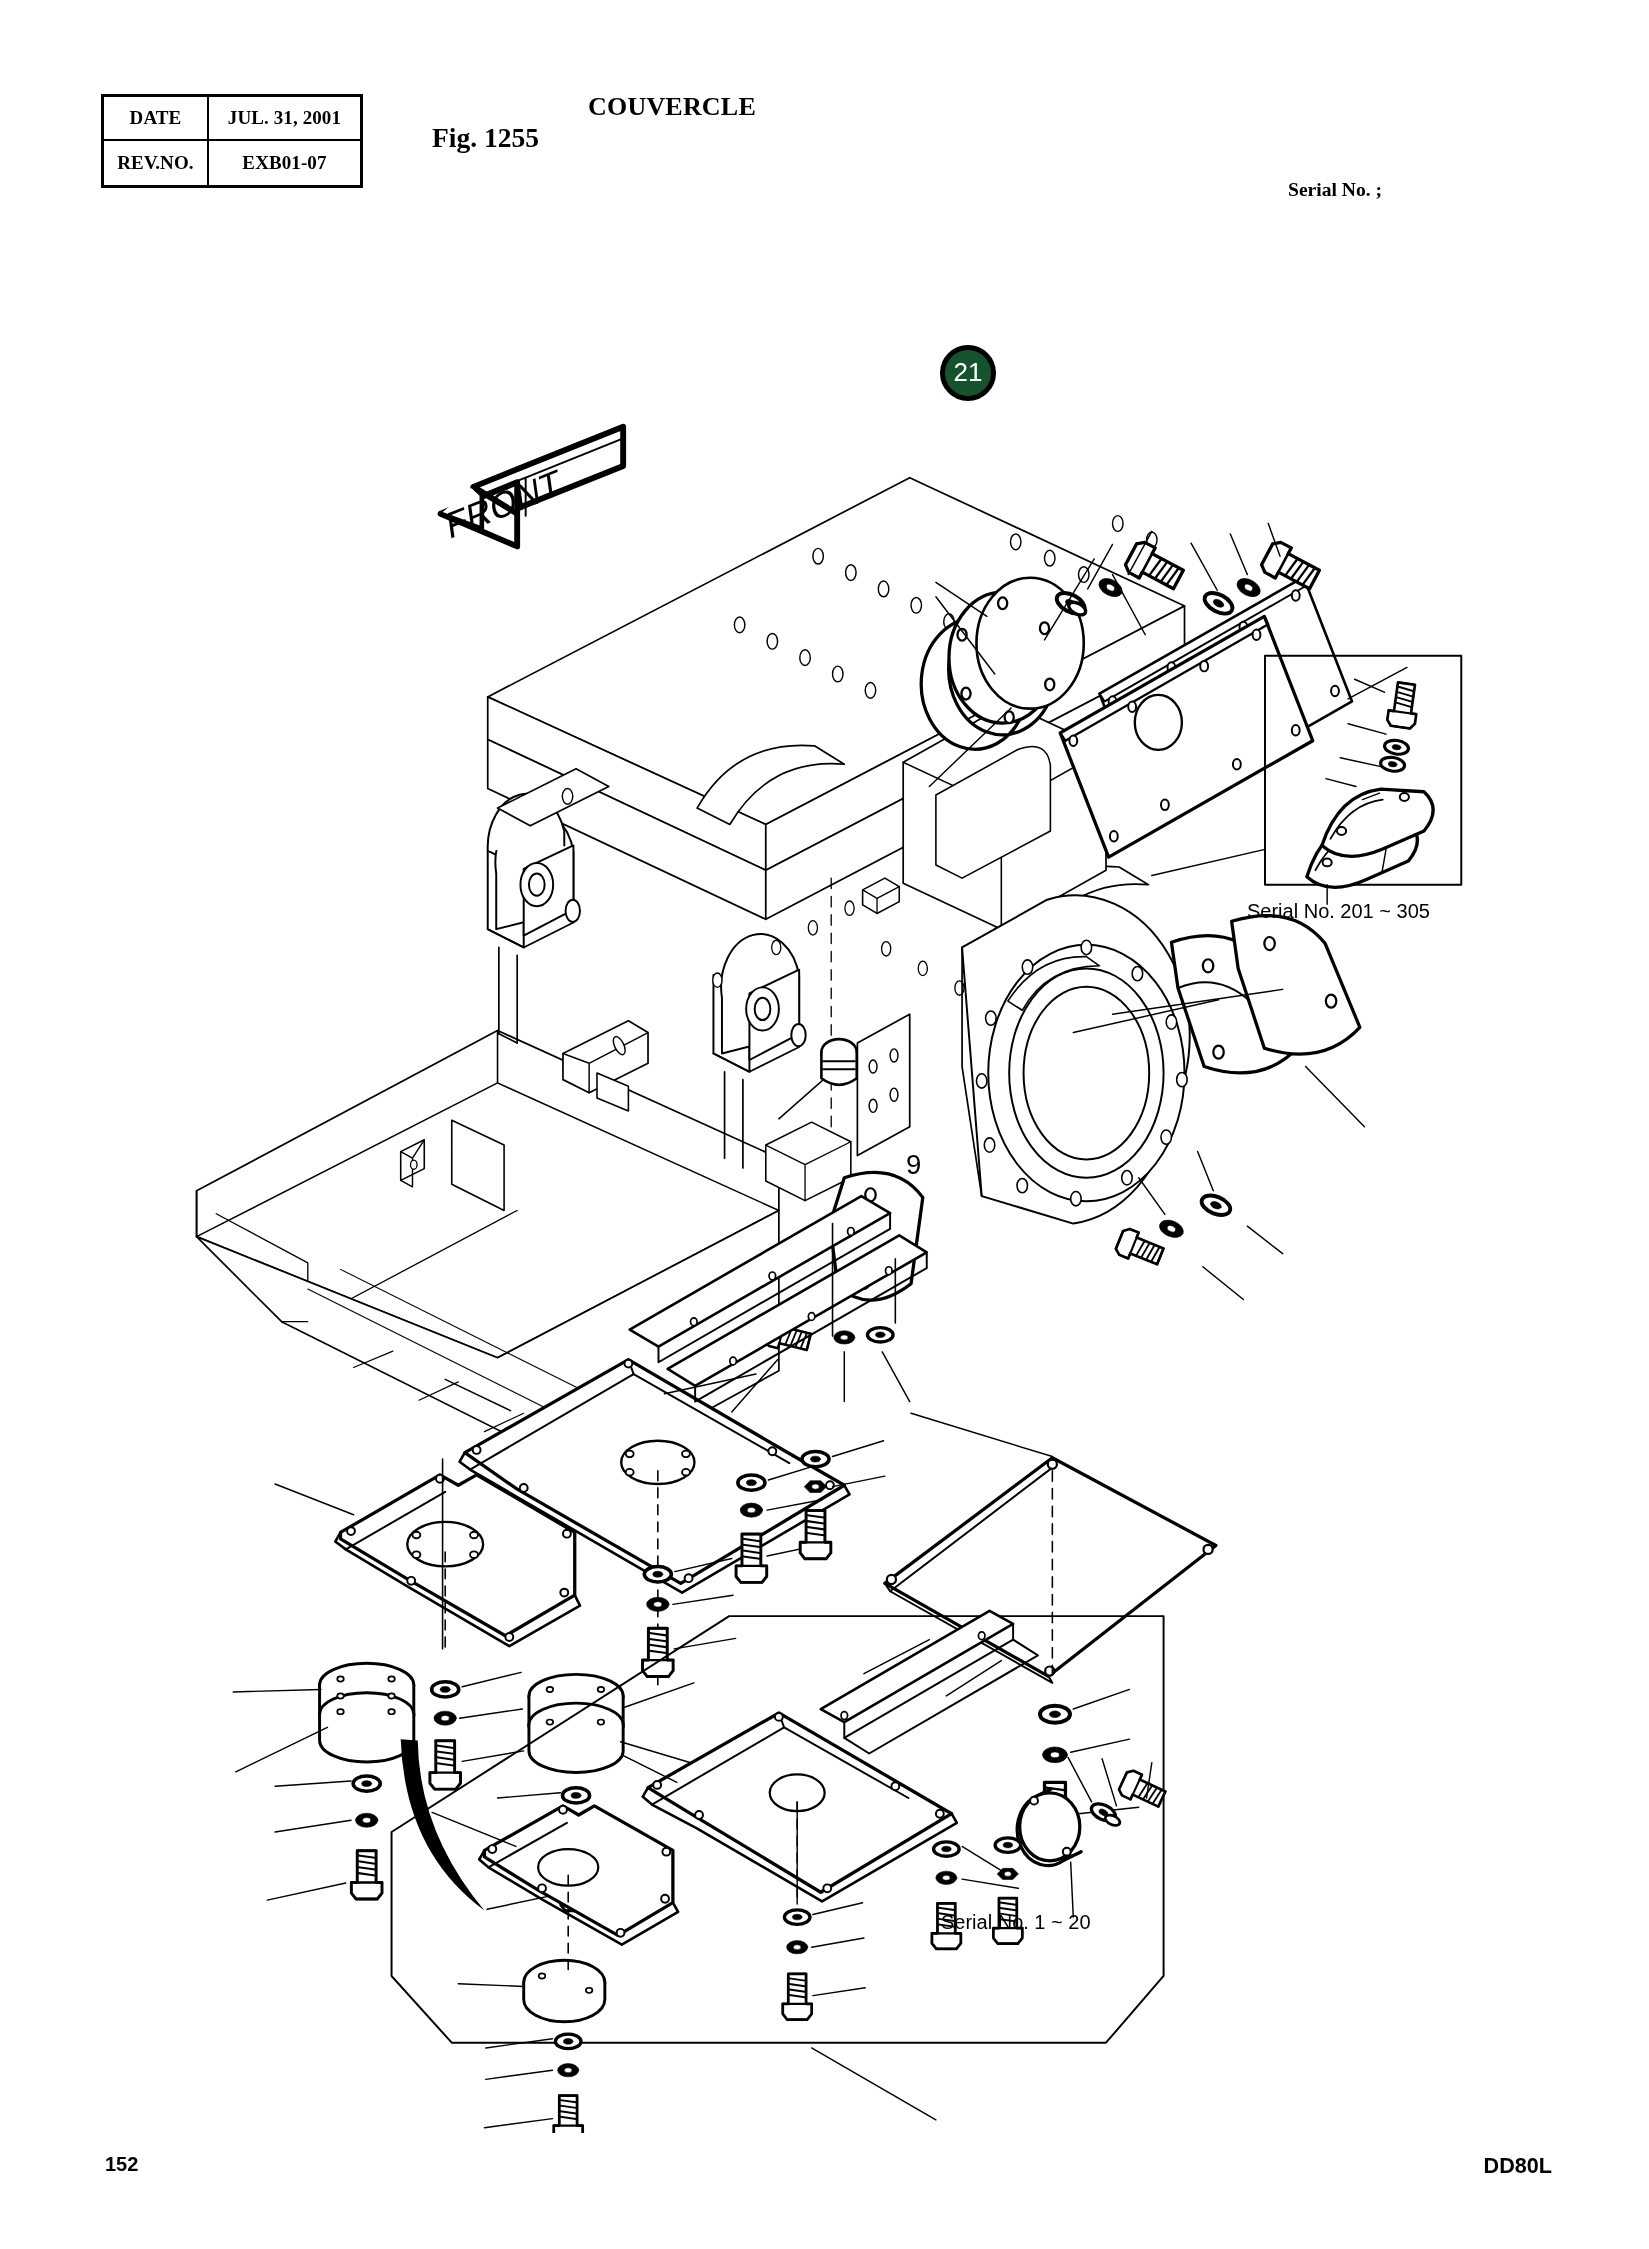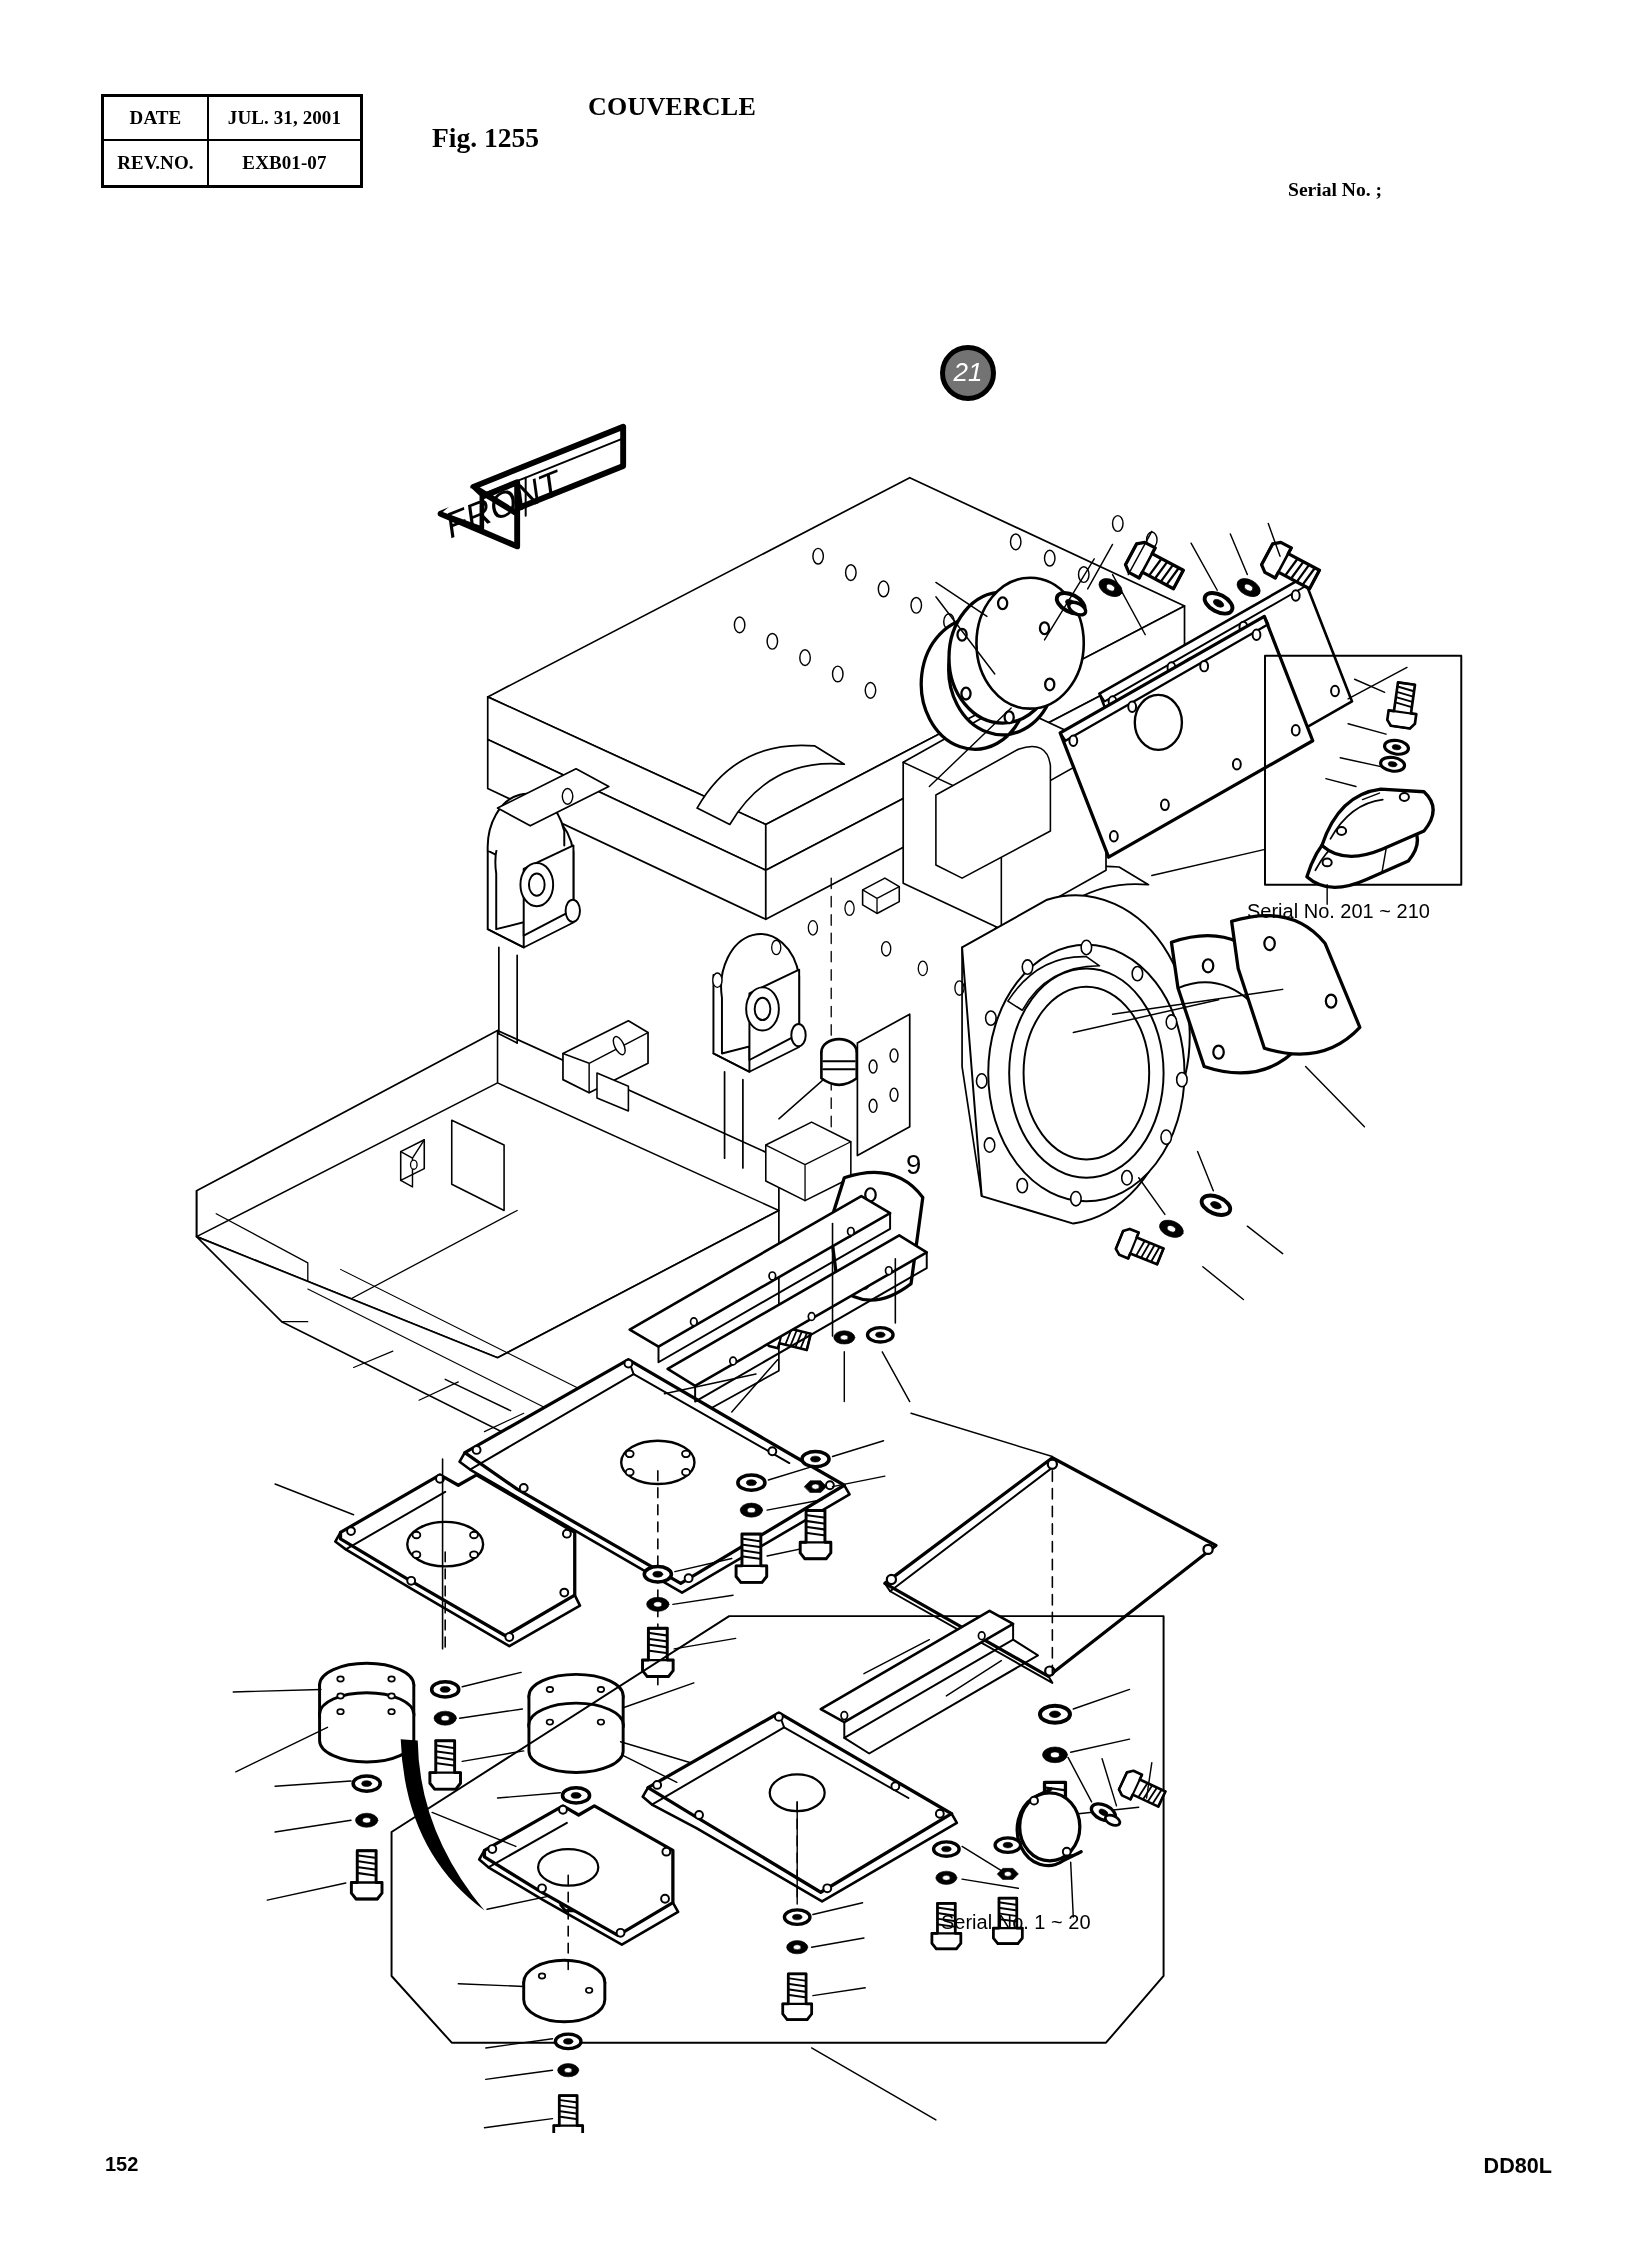--- a/index.html
+++ b/index.html
@@ -816,25 +816,25 @@
         <path d="M2118,968 L2112,1002"></path>
       </g>
 
       <path d="M1933,968 L1760,1008" stroke-width="2.2"></path>
       <path d="M2028,1022 L2028,1052" stroke-width="2.2"></path>
     </g>
 
   </svg>
   </div>
 
-  <div class="callout" id="callout21" style="background: #737373; border: 5.9px solid rgb(0, 0, 0); font-style: italic;">
+  <div class="callout" id="callout21" style="background: #14532d; border: 5.9px solid rgb(0, 0, 0);">
       <span style="color: rgb(255, 255, 255);">21</span>
     </div>
 
-  <div class="cap cap-201">Serial No. 201 ~ 210</div>
+  <div class="cap cap-201">Serial No. 201 ~ 305</div>
   <div class="cap cap-118">Serial No. 1 ~ 20</div>
   <div class="num9">9</div>
 
   <div class="pg-num">152</div>
   <div class="model">DD80L</div>
 
 </div>
 
 
 </body></html>

